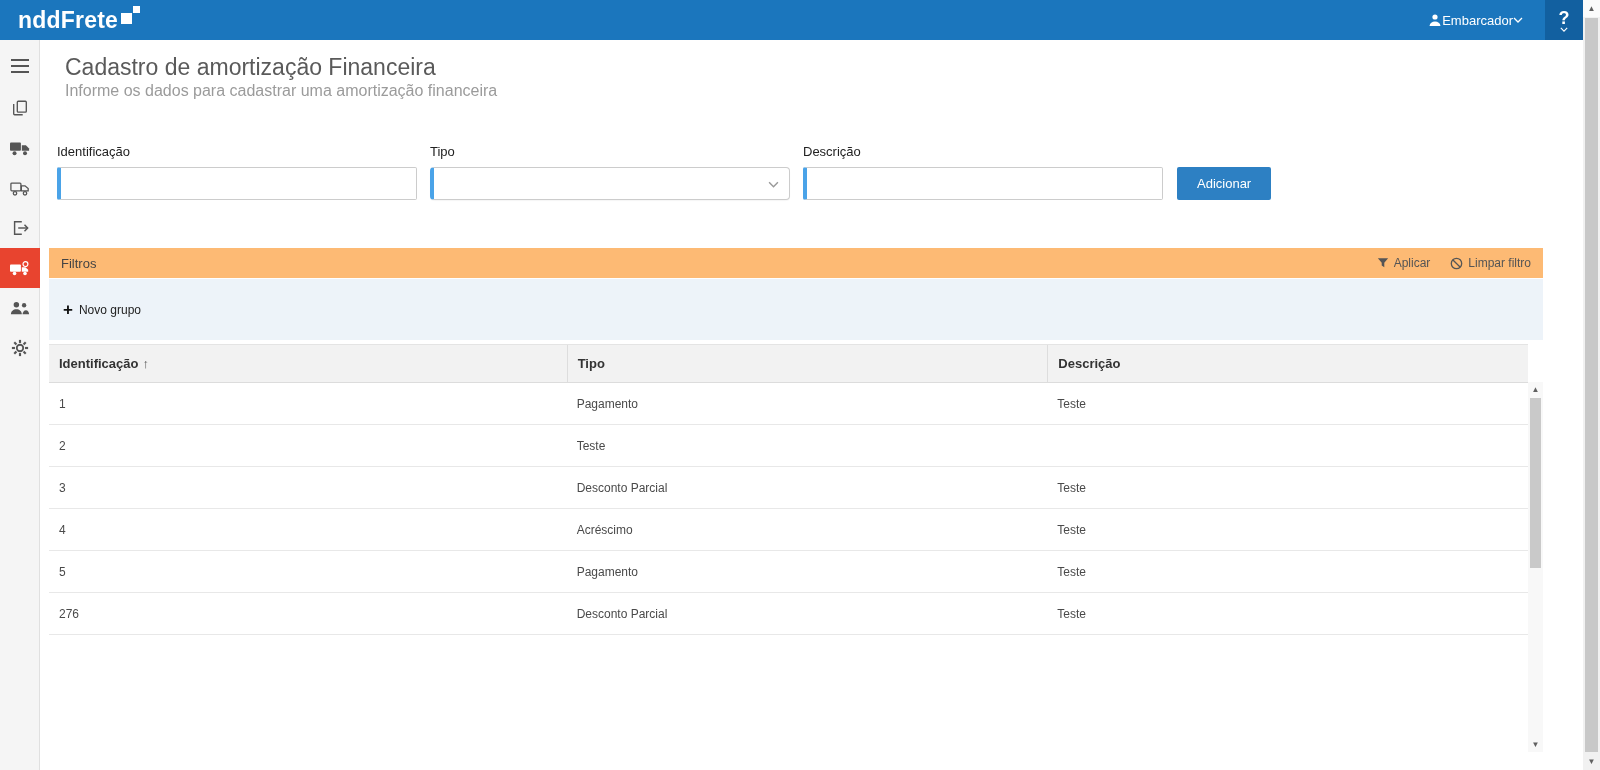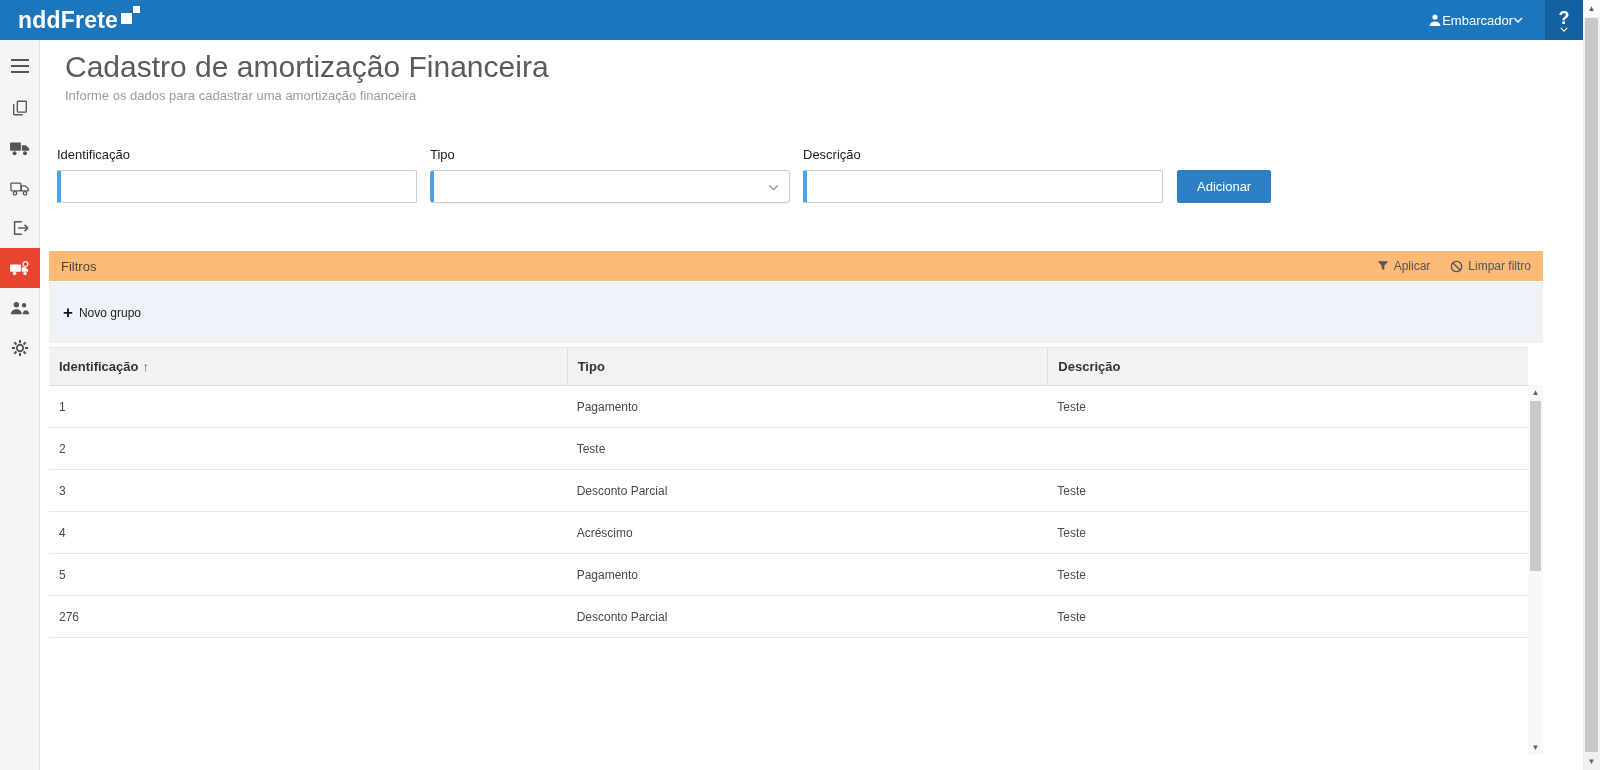--- a/index.html
+++ b/index.html
@@ -27,22 +27,22 @@
              border-right:1px solid #e0e0e0; display:flex; flex-direction:column; align-items:center;
              padding-top:6px; }
   .sidebar-item { width:40px; height:40px; display:flex; align-items:center; justify-content:center;
                   color:#555; cursor:pointer; }
   .sidebar-item.first { margin-bottom:2px; }
   .sidebar-item.active { background:#e8442f; color:#fff; }
 
   
   .main { position:absolute; top:40px; left:41px; right:17px; bottom:0; background:#fff; overflow:hidden; }
   .page-head { padding:12px 24px 0 24px; }
-  .page-title { font-size:30px; font-weight:400; color:#5a5a5a; line-height:30px; }
-  .page-subtitle { margin-top:6px; font-size:13px; color:#9b9b9b; }
+  .page-title { font-size:23px; font-weight:400; color:#5a5a5a; line-height:30px; }
+  .page-subtitle { font-size:16px; color:#9b9b9b; }
 
   .content { margin:0 40px 0 8px; }
 
   
   .form-row { display:flex; align-items:flex-end; margin-top:44px; padding-left:8px; }
   .field { display:flex; flex-direction:column; margin-right:13px; }
   .field-label { font-size:13px; color:#222; margin-bottom:8px; }
   .text-input { width:360px; height:33px; border:1px solid #ccc; border-left:4px solid #4aa3e8;
                 padding:0 9px; font-size:13px; color:#333; outline:none; border-radius:2px;
                 font-family:"Liberation Sans", sans-serif; background:#fff; }

